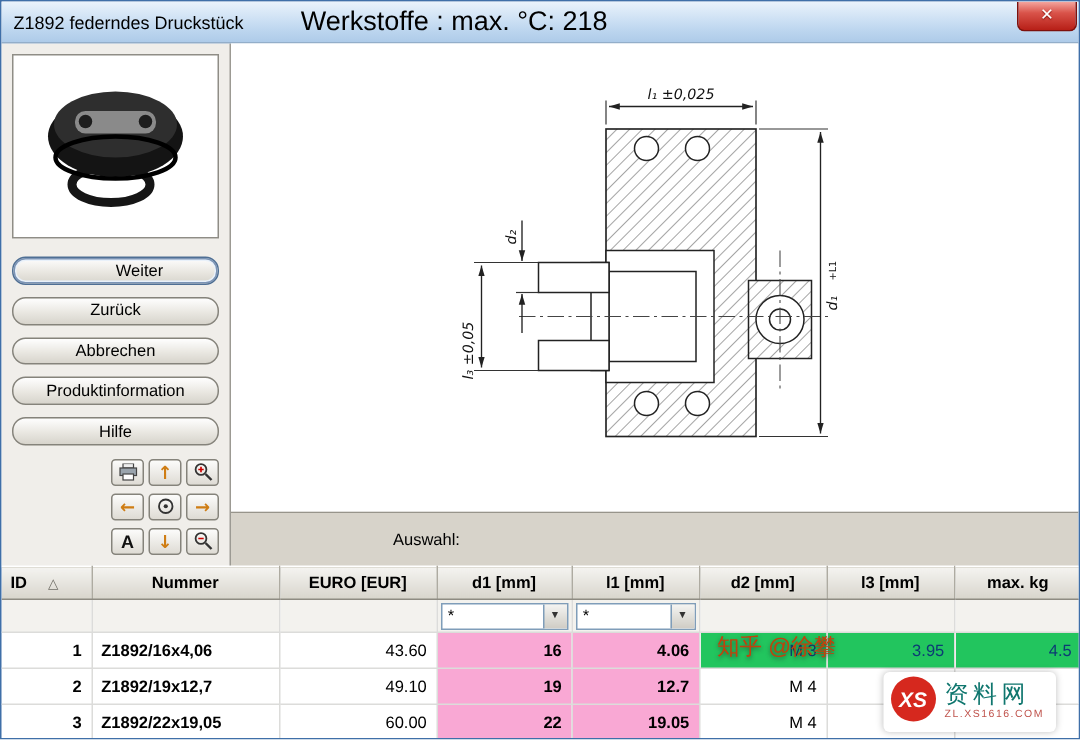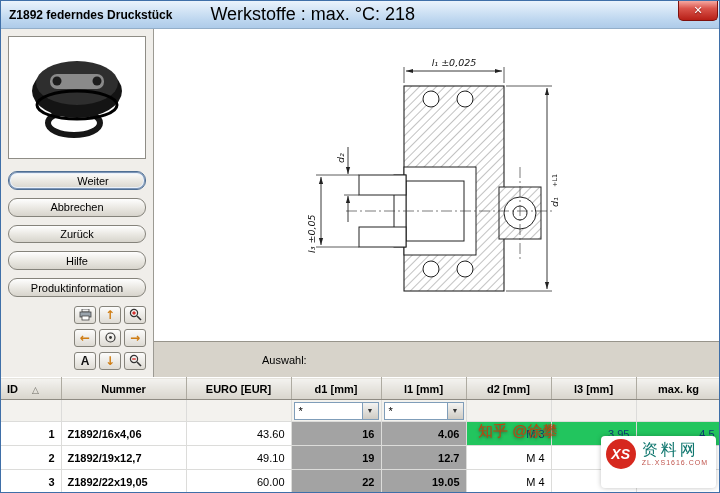--- a/index.html
+++ b/index.html
@@ -3,21 +3,21 @@
 <meta charset="utf-8">
 <style>
   * { box-sizing: border-box; margin: 0; padding: 0; }
   html,body { width:720px; height:493px; overflow:hidden; }
   body { font-family: "Liberation Sans", "DejaVu Sans", sans-serif; font-size:11px; color:#000; }
 
   .window { position:relative; width:720px; height:493px; border:1px solid #3f6fa8; background:#fff; overflow:hidden; }
 
   
   .titlebar { position:relative; height:28px; background:linear-gradient(#eaf3fc,#bdd6ef 70%,#aecbe9); border-bottom:1px solid #93aec9; display:flex; align-items:center; padding-left:8px; }
-  .titlebar .title { font-size:12px;font-weight:bold; }
+  .titlebar .title { font-size:12px; }
   .titlebar .subtitle { font-size:18px; margin-left:38px; }
   .close-btn { position:absolute; top:0; right:1px; width:40px; height:20px; background:linear-gradient(#f5a8a0,#d9534a 40%,#b71f17); border:1px solid #7e100c; border-top:none; border-radius:0 0 5px 5px; color:#fff; font-size:11px; font-weight:bold; text-align:center; line-height:18px; cursor:pointer; text-shadow:0 1px 1px #7d120d; }
 
   
   .main { display:flex; height:348px; }
   .sidebar { width:155px; height:348px; background:#f0eeea; border-right:1px solid #9c9a93; padding:7px; display:flex; flex-direction:column; }
   .content { width:565px; height:348px; display:flex; flex-direction:column; }
 
   
   .product-image { height:125px; background:#fff; border:1px solid #8f8d86; margin-bottom:4px; display:flex; align-items:center; justify-content:center; }
@@ -44,26 +44,26 @@
   .sort-tri { color:#6f6d66; font-size:9px; margin-left:14px; font-weight:normal; }
   td { height:24px; border-right:1px solid #dcdcda; border-bottom:1px solid #dcdcda; background:#fff; padding:0 6px; overflow:hidden; white-space:nowrap; }
   tr.filter-row td { height:22px; background:#f3f2ee; padding:0 1px; }
   .combo { height:18px; margin:0 1px; background:#fff; border:1px solid #7f9db9; display:flex; align-items:center; }
   .combo .star { flex:1; padding-left:4px; }
   .combo .drop { width:16px; height:100%; background:linear-gradient(#f4f4f2,#cfccc4); border-left:1px solid #7f9db9; font-size:7px; color:#333; display:flex; align-items:center; justify-content:center; cursor:pointer; }
   .id-cell { text-align:right; font-weight:bold; }
   .num-cell { text-align:left; font-weight:bold; }
   .euro-cell { text-align:right; }
   .val { text-align:right; }
-  td.orange { background:#a3a3a3; font-weight:bold; }
+  td.orange { background:#f9a8d4; font-weight:bold; }
   td.blue { background:#22c55e; color:#0d3b74; font-weight:normal; }
 
   
   .wm-text { position:absolute; left:477px; top:421px; color:#c2410c; font-size:15px; text-shadow:0 1px 3px rgba(40,40,40,.65); pointer-events:none; }
-  .wm-logo { position:absolute; right:3px; bottom:4px; background:#fff; border-radius:4px; padding:3px 8px 19px 5px; display:flex; align-items:center; gap:6px; box-shadow:0 0 5px rgba(0,0,0,.25); pointer-events:none; }
+  .wm-logo { position:absolute; right:15px; bottom:4px; background:#fff; border-radius:4px; padding:3px 8px 7px 5px; display:flex; align-items:flex-end; gap:6px; box-shadow:0 0 5px rgba(0,0,0,.25); pointer-events:none; }
   .wm-badge { width:30px; height:30px; border-radius:50%; background:#d6281e; color:#fff; font-weight:bold; font-style:italic; font-size:14px; display:flex; align-items:center; justify-content:center; }
   .wm-col { display:flex; flex-direction:column; line-height:1.15; }
   .wm-site { color:#0f766e; font-size:16px; font-weight:normal; letter-spacing:3px; }
   .wm-domain { font-size:7px; color:#c0554e; letter-spacing:1px; }
 </style>
 </head>
 <body>
 
 <div class="window">
 
@@ -82,24 +82,24 @@
           <ellipse cx="65" cy="48" rx="45" ry="27" fill="#141414"></ellipse>
           <ellipse cx="65" cy="40" rx="41" ry="22" fill="#2e2e2e"></ellipse>
           <rect x="38" y="31" width="54" height="15" rx="7" fill="#8a8a8a"></rect>
           <circle cx="45" cy="38" r="4.5" fill="#1d1d1d"></circle>
           <circle cx="85" cy="38" r="4.5" fill="#1d1d1d"></circle>
           <ellipse cx="65" cy="62" rx="40" ry="14" fill="none" stroke="#000" stroke-width="3"></ellipse>
         </svg>
       </div>
 
       <button class="sbtn focus">Weiter</button>
+      <button class="sbtn">Zurück</button>
       <button class="sbtn">Abbrechen</button>
-      <button class="sbtn">Zurück</button>
+      <button class="sbtn">Produktinformation</button>
       <button class="sbtn">Hilfe</button>
-      <button class="sbtn">Produktinformation</button>
 
       <div class="icon-grid">
         <button class="ibtn">
           <svg width="13" height="12" viewBox="0 0 13 12">
             <rect x="3" y="0" width="7" height="3" fill="#eee" stroke="#444" stroke-width="0.8"></rect>
             <rect x="1" y="3" width="11" height="5" fill="#9aa4ad" stroke="#444" stroke-width="0.8"></rect>
             <rect x="3" y="7" width="7" height="4" fill="#fff" stroke="#444" stroke-width="0.8"></rect>
           </svg>
         </button>
         <button class="ibtn">

